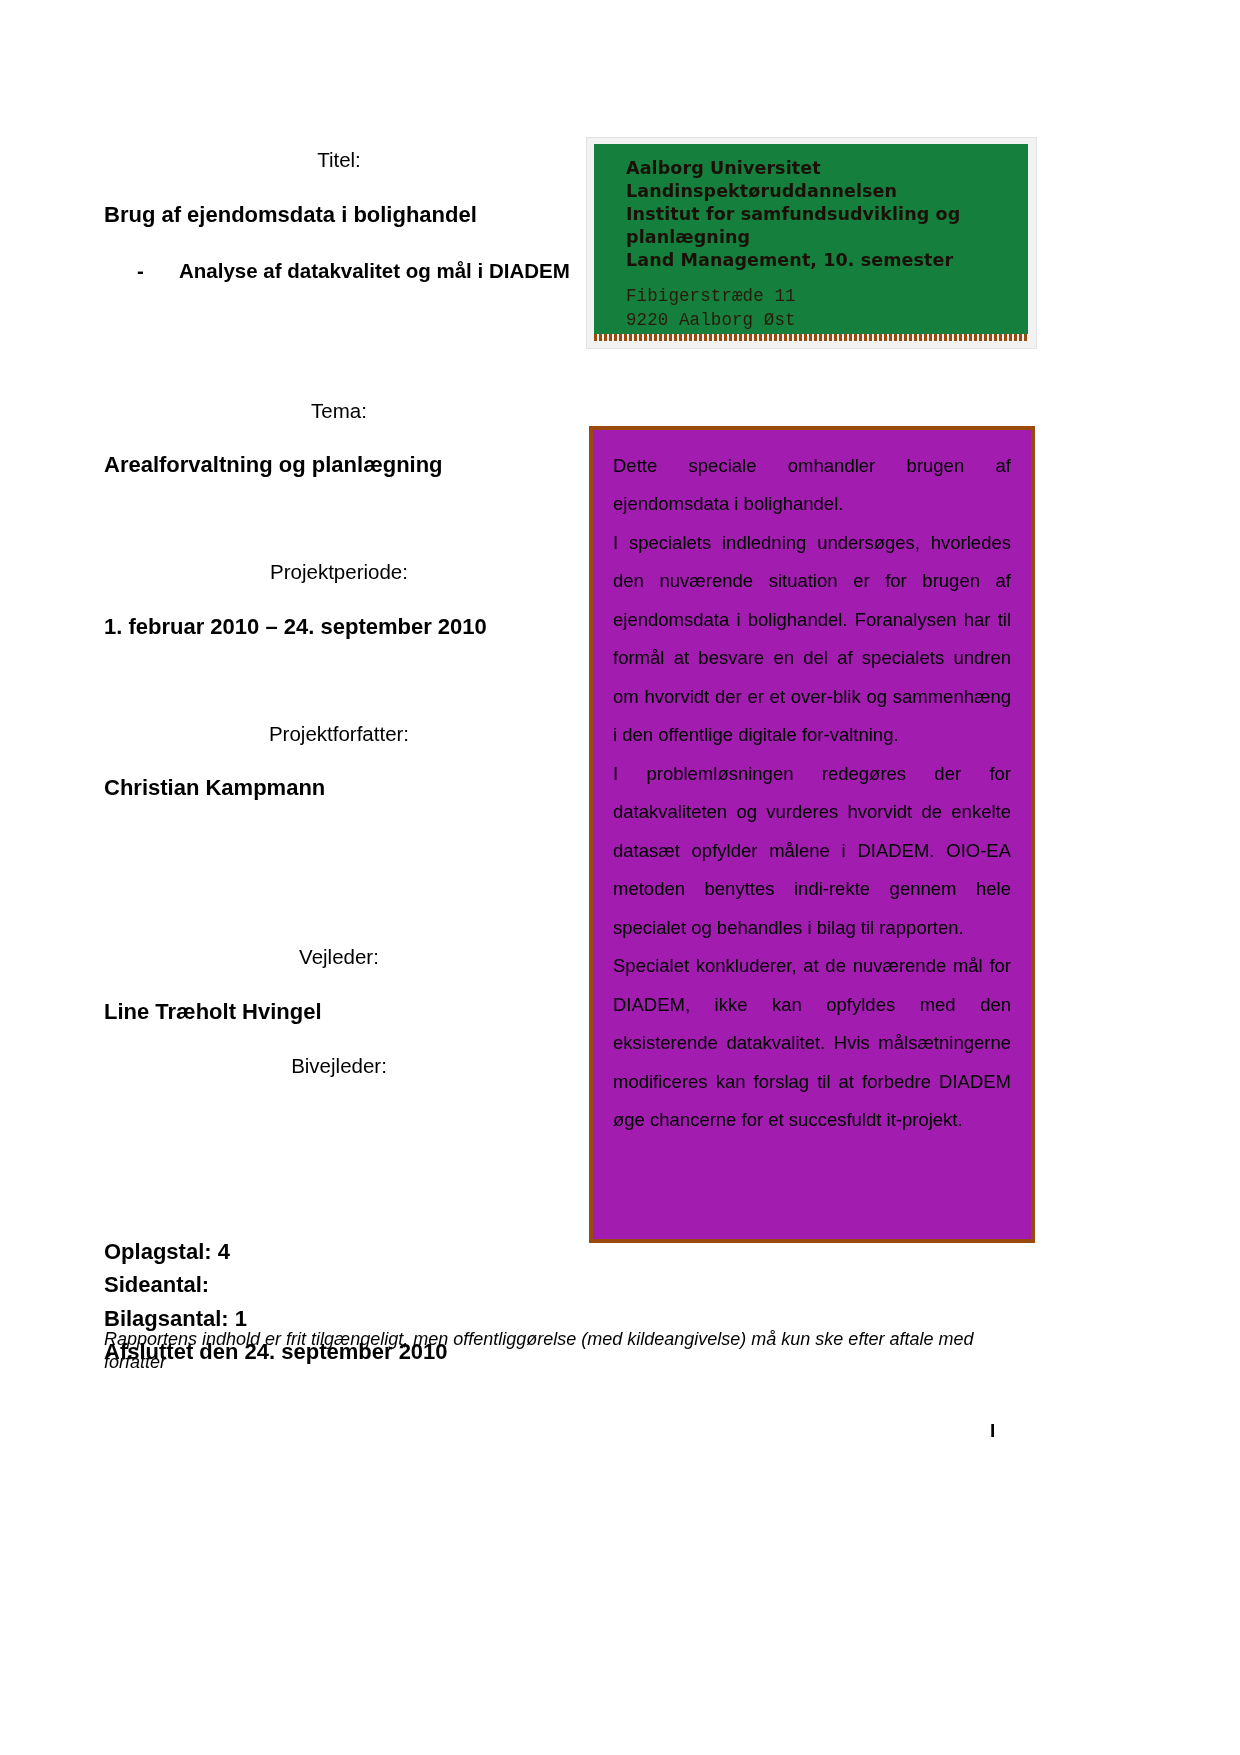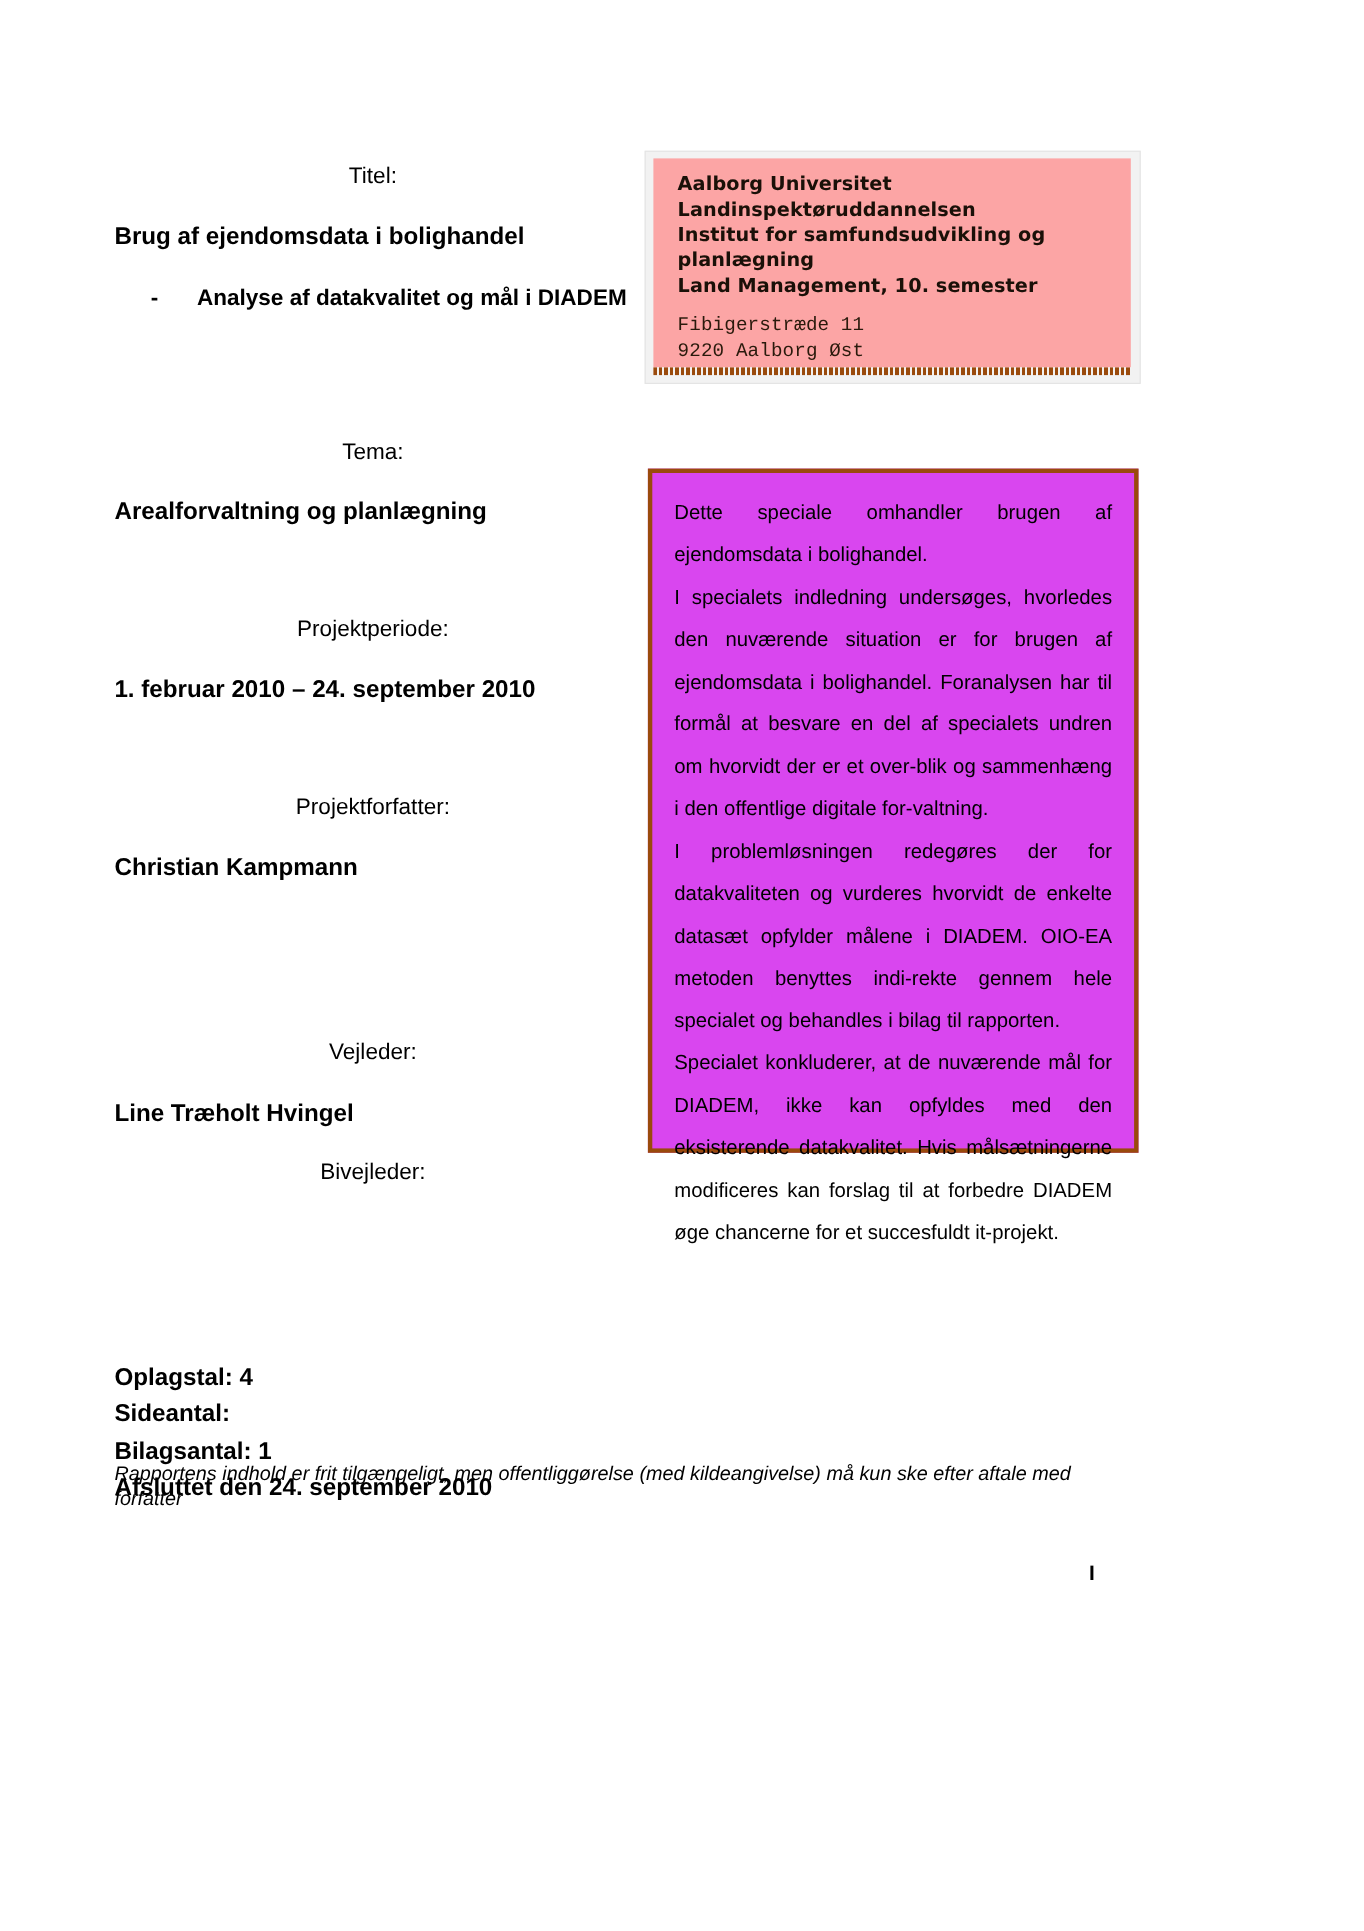--- a/index.html
+++ b/index.html
@@ -84,23 +84,23 @@
     height: 210px;
     background: #f2f2f2;
     border: 1px solid #e3e3e3;
   }
   .aau-box {
     position: absolute;
     left: 8px;
     top: 7px;
     width: 434px;
     height: 190px;
-    background: #fca5a5;
+    background: #15803d;
     overflow: hidden;
-    padding: 13px 0 0 22px;
+    padding: 13px 0 0 32px;
     box-sizing: border-box;
   }
   .aau-line-bold {
     font-family: "DejaVu Sans", sans-serif;
     font-weight: bold;
     font-size: 17.5px;
     line-height: 1.32;
     color: #1a1008;
     letter-spacing: 0.1px;
   }
@@ -126,24 +126,24 @@
         #f2f2f2 3px, #f2f2f2 5px
       );
   }
 
   
   .abstract-box {
     position: absolute;
     left: 589px;
     top: 426px;
     width: 446px;
-    height: 622px;
+    height: 817px;
     border: 4px solid #9A4A0C;
     box-sizing: border-box;
-    background: #d946ef;
+    background: #a21caf;
     padding: 17px 20px 10px 20px;
   }
   .abstract-p {
     font-size: 18.5px;
     line-height: 2.08;
     text-align: justify;
     color: #000;
     margin: 0;
     hyphens: manual;
   }

